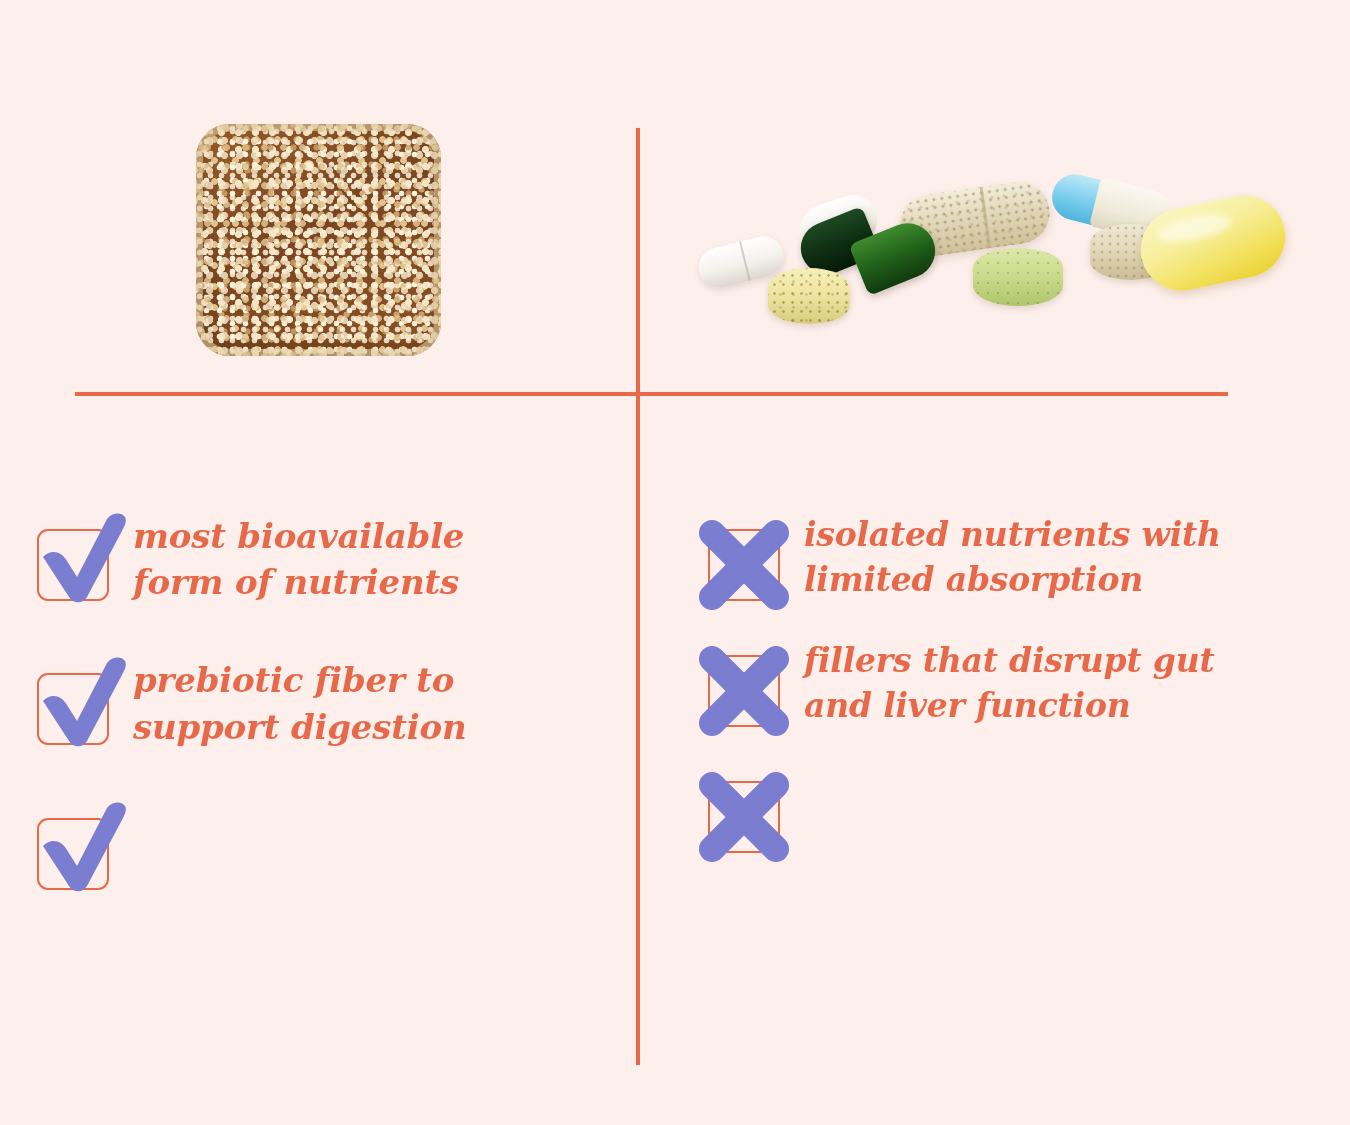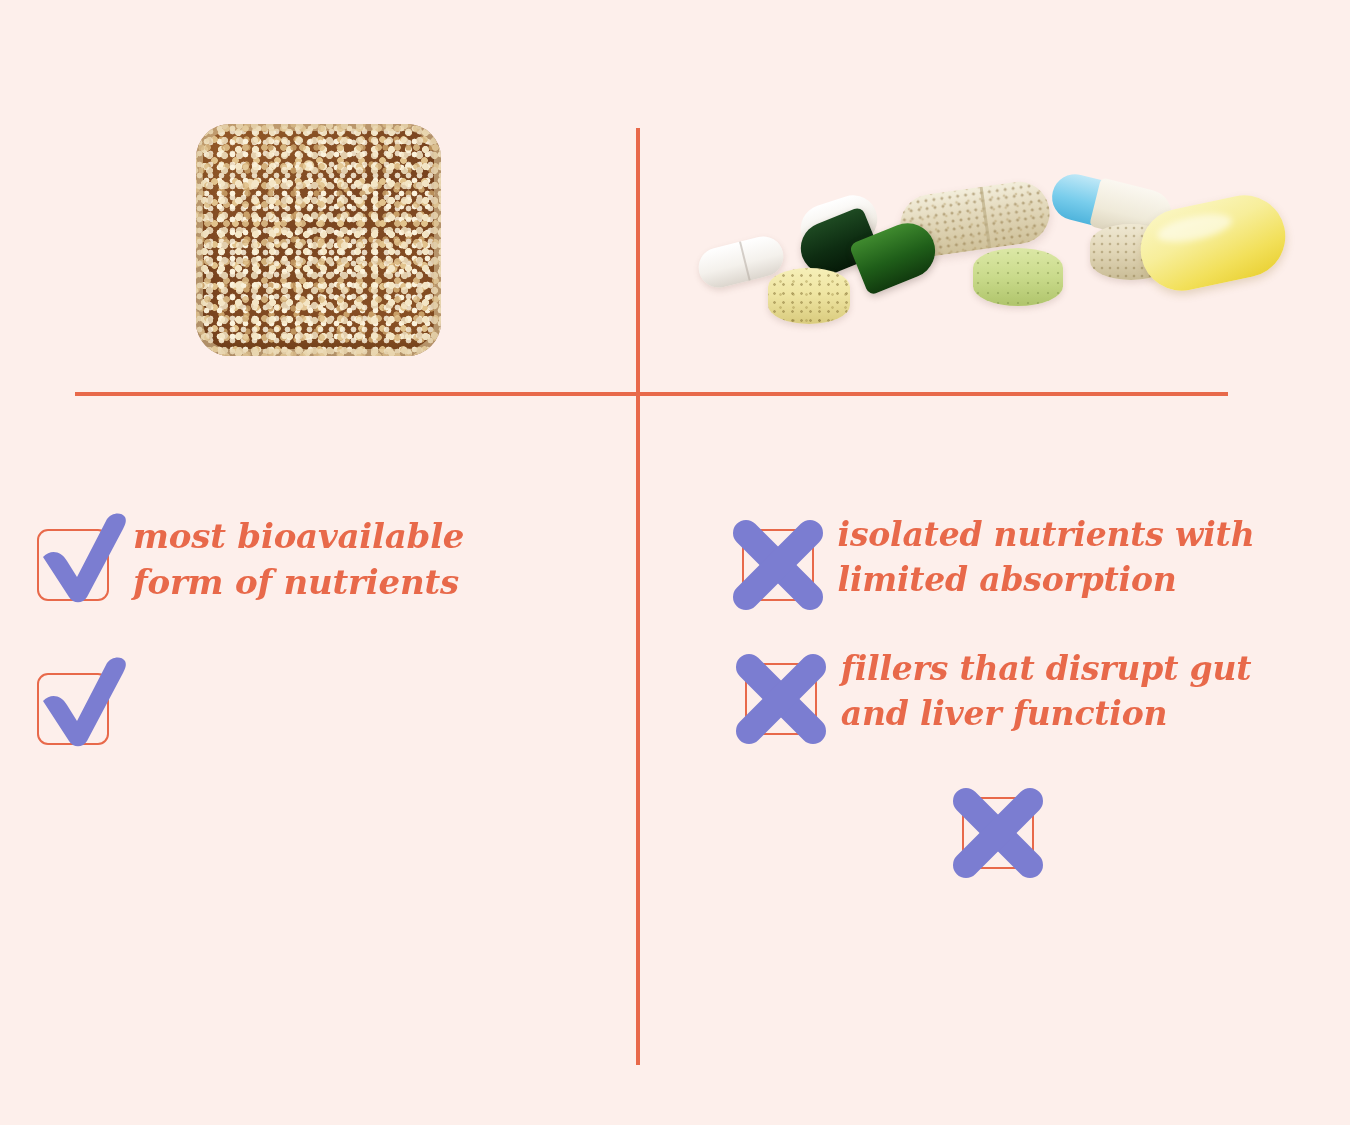--- a/index.html
+++ b/index.html
@@ -237,21 +237,21 @@
     position: absolute;
     left: 0; top: 0; width: 1350px; height: 1125px;
   }
   .col {
     position: absolute;
     top: 505px;
     display: flex;
     flex-direction: column;
   }
   .col-pro { left: 37px; width: 560px; gap: 44px; }
-  .col-con { left: 708px; width: 580px; gap: 36px; align-items: center; }
+  .col-con { left: 708px; width: 580px; gap: 28px; }
 
   .row {
     display: flex;
     align-items: flex-start;
     gap: 24px;
   }
 
   
   .mark {
     position: relative;
@@ -331,20 +331,30 @@
         <div class="mark mark-check">
           <div class="mark-box"></div>
           <svg viewBox="0 0 104 104" aria-hidden="true">
             <path d="M12 52 C20 44 30 46 36 56 L46 72 L76 14 C80 8 90 6 94 12 C96 16 94 20 92 24 L56 92 C52 99 42 99 38 92 Z" fill="#7B7DD1"></path>
           </svg>
         </div>
         <div class="row-text">most bioavailable
 form of nutrients</div>
       </div>
 
+      <div class="row">
+        <div class="mark mark-check">
+          <div class="mark-box"></div>
+          <svg viewBox="0 0 104 104" aria-hidden="true">
+            <path d="M12 52 C20 44 30 46 36 56 L46 72 L76 14 C80 8 90 6 94 12 C96 16 94 20 92 24 L56 92 C52 99 42 99 38 92 Z" fill="#7B7DD1"></path>
+          </svg>
+        </div>
+        <div class="row-text">prebiotic fiber to
+support digestion</div>
+      </div>
 
       <div class="row">
         <div class="mark mark-check">
           <div class="mark-box"></div>
           <svg viewBox="0 0 104 104" aria-hidden="true">
             <path d="M12 52 C20 44 30 46 36 56 L46 72 L76 14 C80 8 90 6 94 12 C96 16 94 20 92 24 L56 92 C52 99 42 99 38 92 Z" fill="#7B7DD1"></path>
           </svg>
         </div>
       </div>
 

